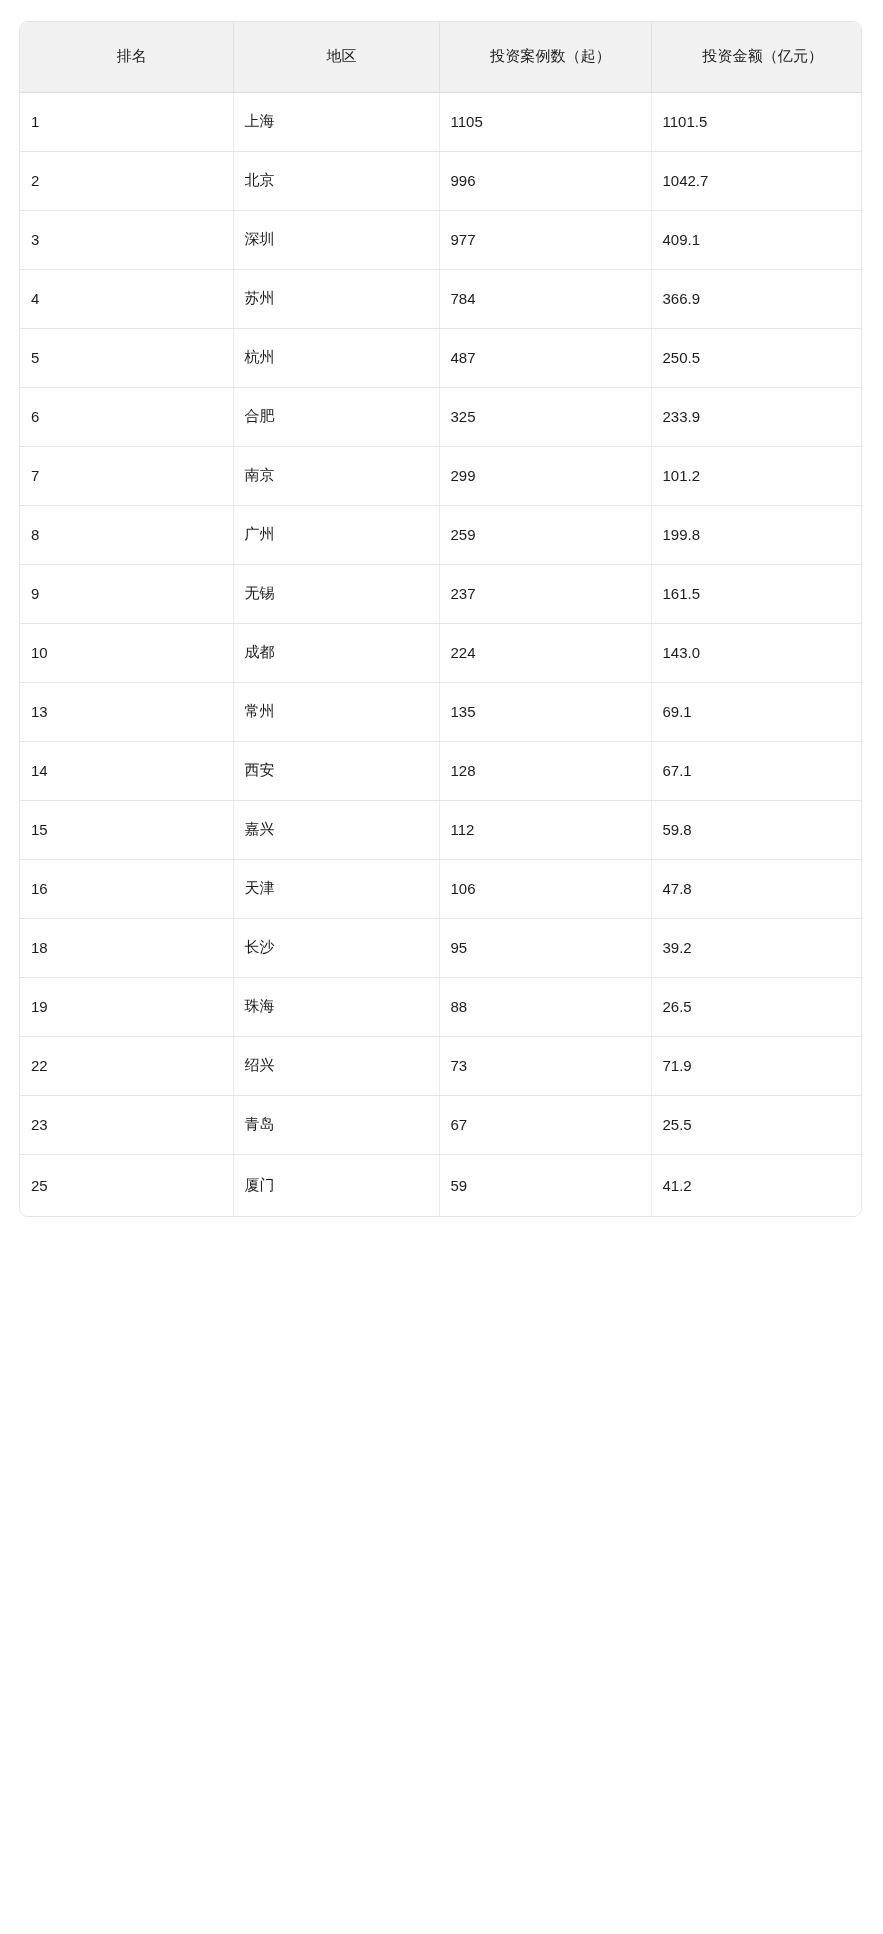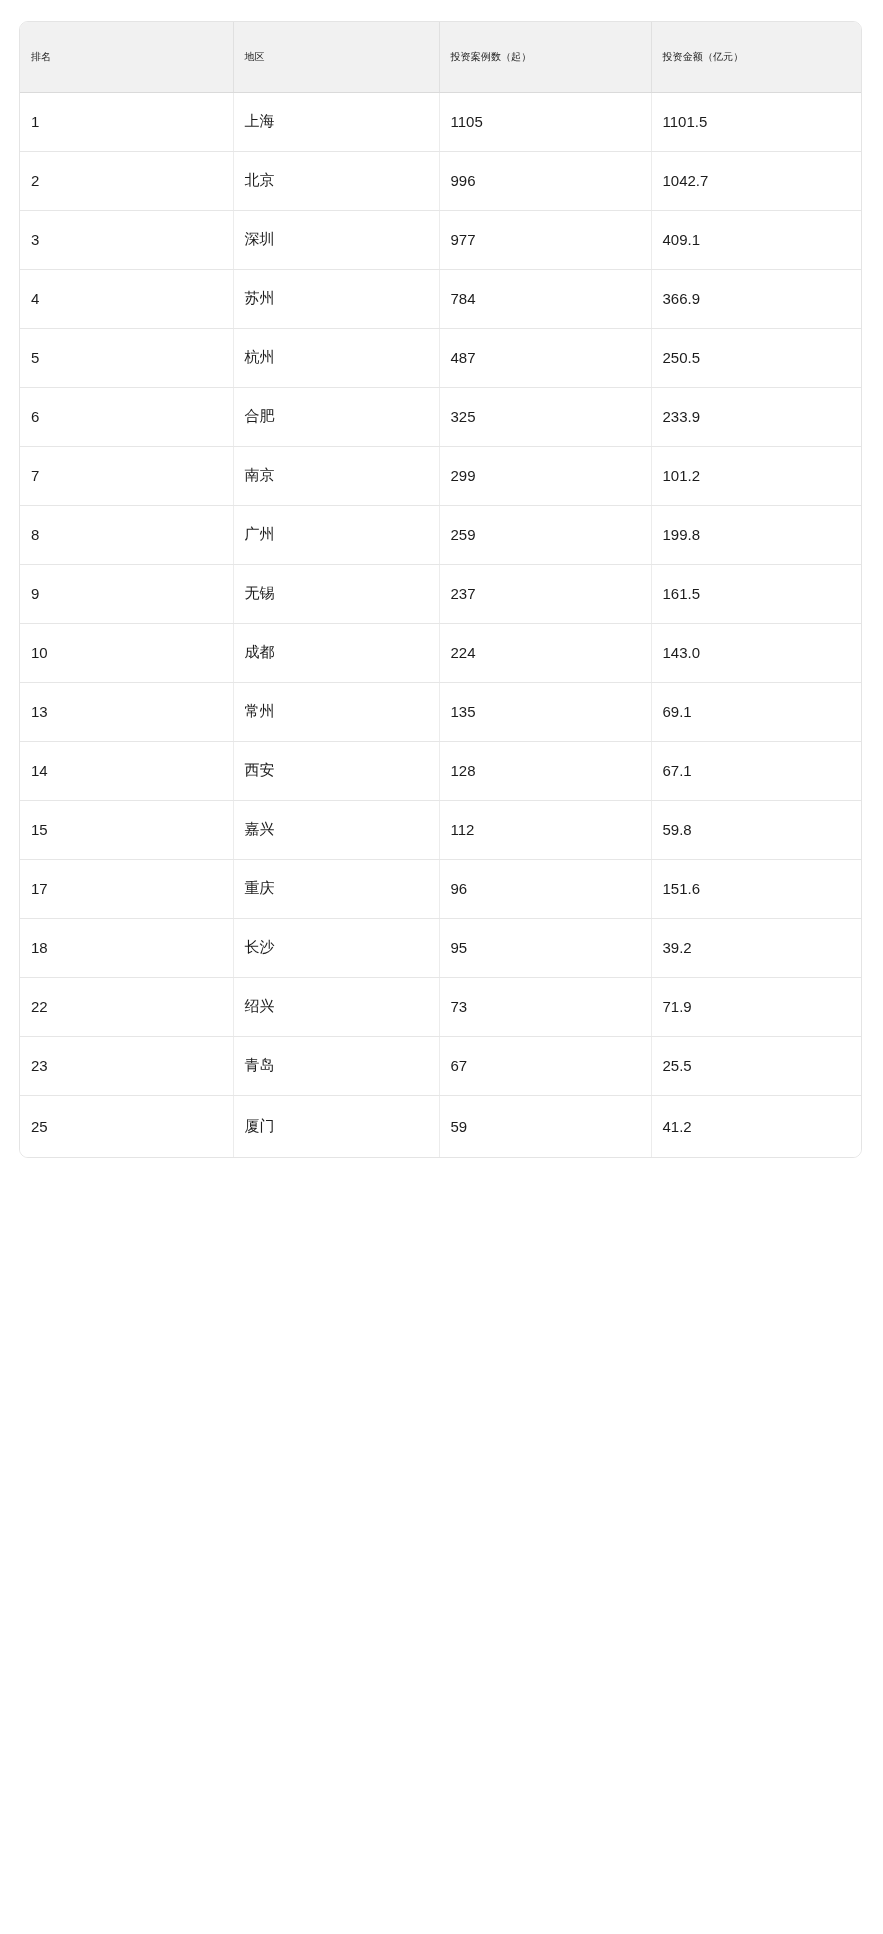--- a/index.html
+++ b/index.html
@@ -37,23 +37,23 @@
   }
   table.rank-table col.c-rank   { width: 213px; }
   table.rank-table col.c-region { width: 206px; }
   table.rank-table col.c-cases  { width: 212px; }
   table.rank-table col.c-amount { width: 212px; }
 
   thead th {
     background: #f1f1f1;
     height: 70px;
     padding: 0 0 0 11px;
-    text-align: left;
+    text-align: center;
     font-weight: 400;
-    font-size: 10px;
+    font-size: 15px;
     color: #1c1c1c;
     vertical-align: middle;
     border-right: 1px solid #e0e0e0;
     border-bottom: 1px solid #dadada;
     letter-spacing: 0.1px;
     white-space: nowrap;
   }
   thead th:last-child { border-right: none; font-family: Liberation Serif, serif; }
 
   tbody td {
@@ -164,32 +164,38 @@
             <td>128</td>
             <td>67.1</td>
           </tr>
           <tr>
             <td>15</td>
             <td>嘉兴</td>
             <td>112</td>
             <td>59.8</td>
           </tr>
           <tr>
-            <td>17</td>
-            <td>重庆</td>
-            <td>96</td>
-            <td>151.6</td>
+            <td>16</td>
+            <td>天津</td>
+            <td>106</td>
+            <td>47.8</td>
           </tr>
           <tr>
             <td>18</td>
             <td>长沙</td>
             <td>95</td>
             <td>39.2</td>
           </tr>
           <tr>
+            <td>19</td>
+            <td>珠海</td>
+            <td>88</td>
+            <td>26.5</td>
+          </tr>
+          <tr>
             <td>22</td>
             <td>绍兴</td>
             <td>73</td>
             <td>71.9</td>
           </tr>
           <tr>
             <td>23</td>
             <td>青岛</td>
             <td>67</td>
             <td>25.5</td>

